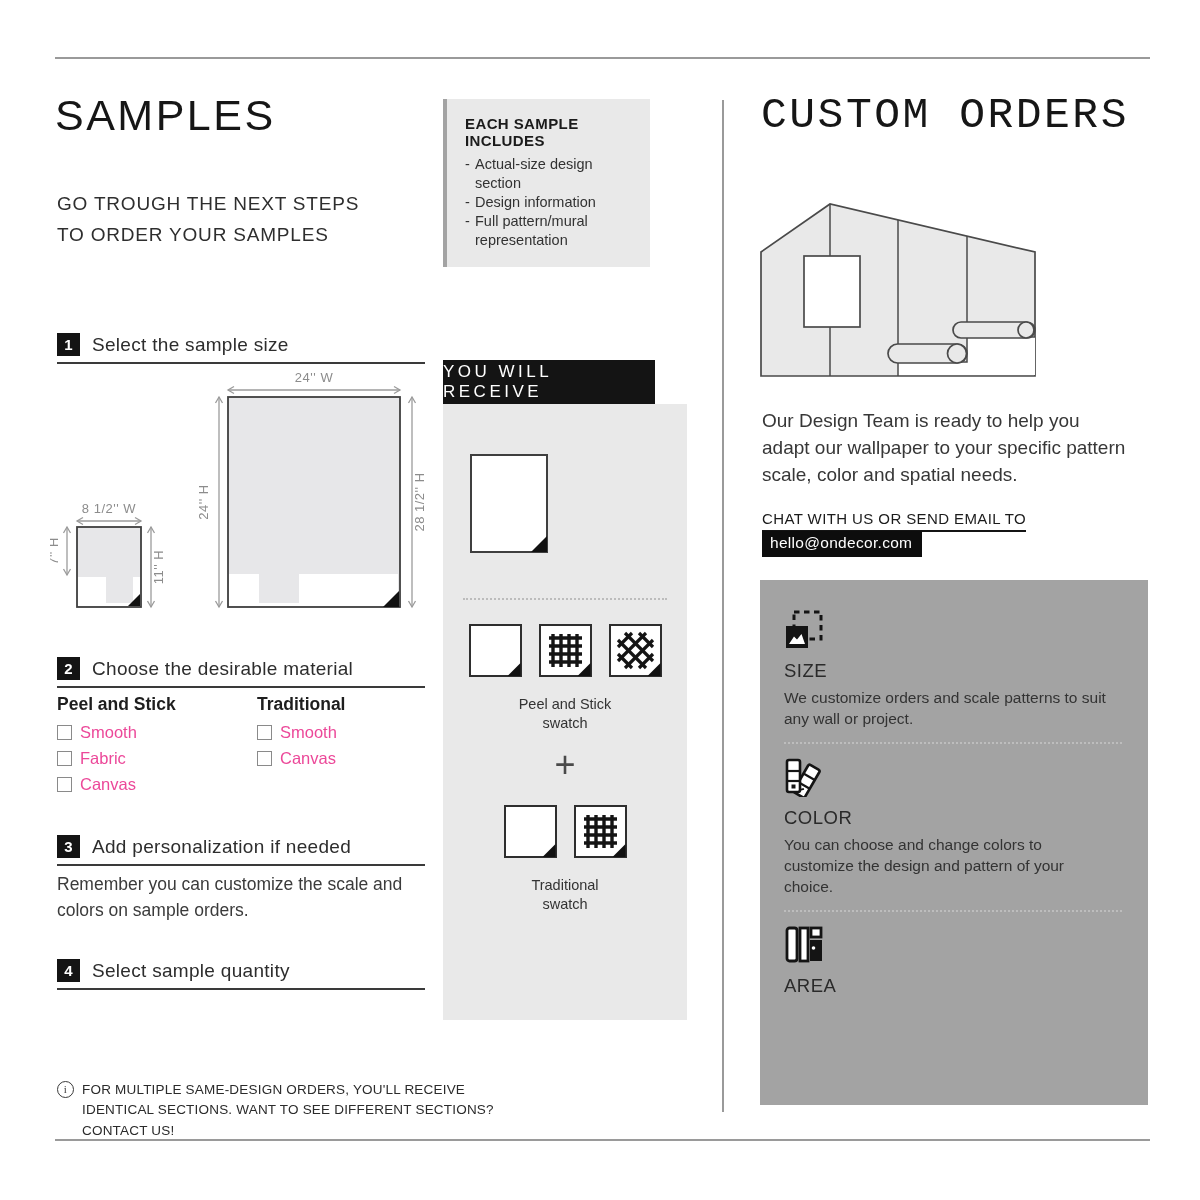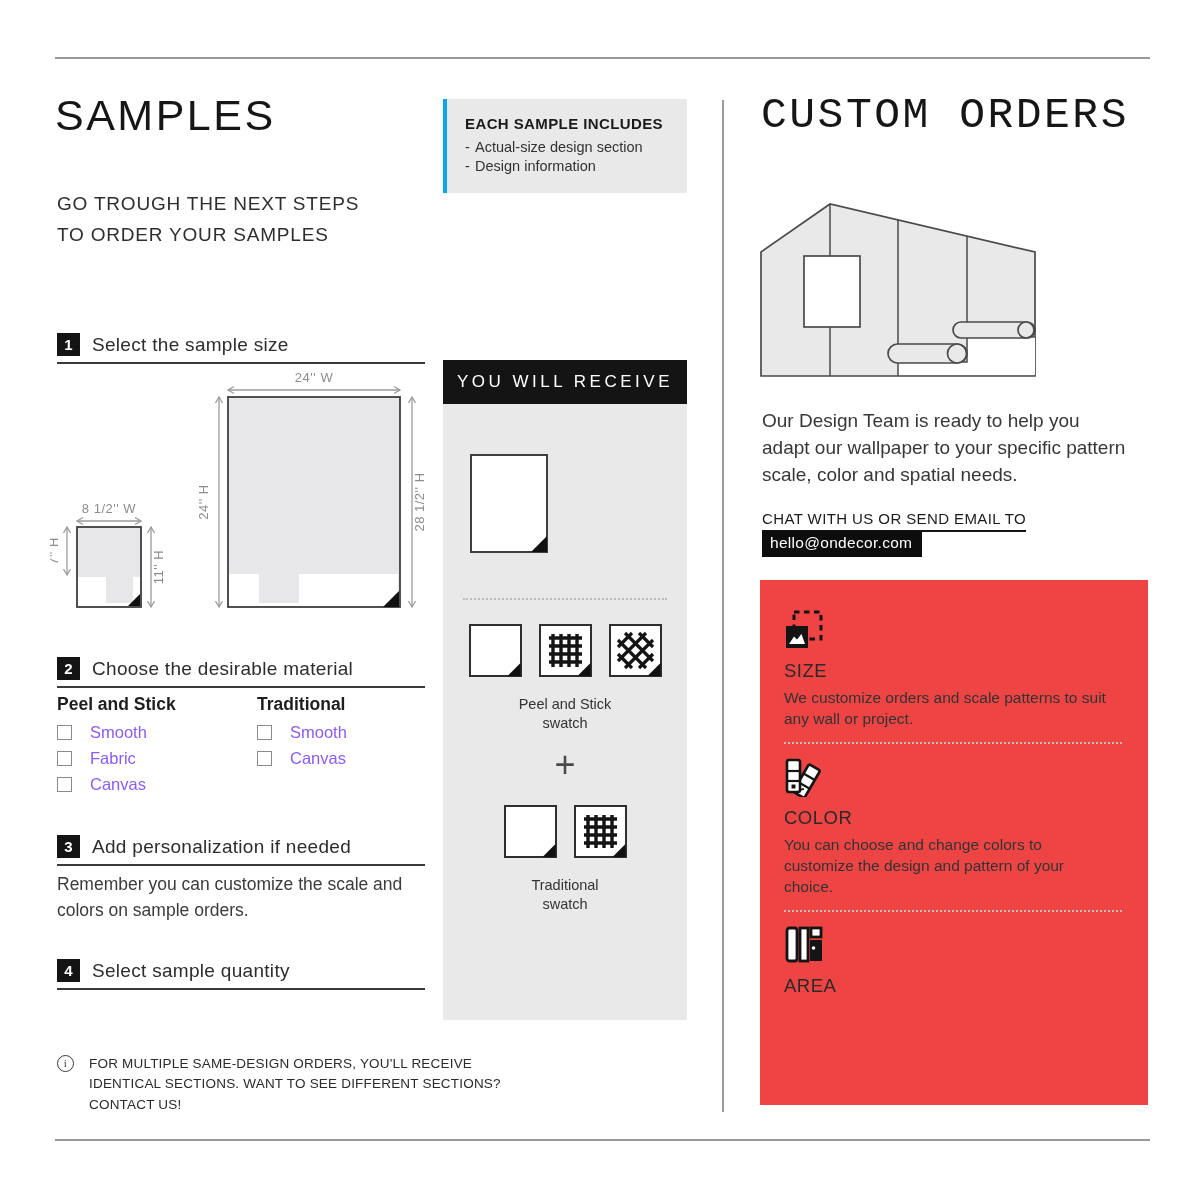--- a/index.html
+++ b/index.html
@@ -16,56 +16,56 @@
   .vdivider { position:absolute; left:722px; top:100px; width:2px; height:1012px; background:#9a9a9a; }
 
   
   .big-title { font-size:43px; line-height:1; letter-spacing:2.5px; color:#161616; font-weight:400; }
   .samples-title { left:55px; top:94px; }
   .custom-title { left:761px; top:94px;font-family:Liberation Mono, monospace; }
 
   .intro { left:57px; top:188px; font-size:19px; line-height:31px; letter-spacing:0.8px; color:#2e2e2e; white-space:pre-line; }
 
   
-  .includes-box { left:443px; top:99px; width:244px; box-sizing:border-box; background:#e9e9e9;
-    border-left:4px solid #0ea5e9; padding:16px 10px 17px 18px; }
+  .includes-box { left:443px; top:99px; width:207px; box-sizing:border-box; background:#e9e9e9;
+    border-left:4px solid #a3a3a3; padding:16px 10px 17px 18px; }
   .includes-title { font-size:15px; font-weight:700; letter-spacing:0.4px; color:#1b1b1b; margin-bottom:6px; }
   .inc-item { position:relative; padding-left:10px; font-size:14.5px; line-height:19px; color:#323232; }
   .inc-item::before { content:"-"; position:absolute; left:0; top:0; }
 
   
   .step-header { position:absolute; left:57px; width:368px; display:flex; align-items:center; gap:12px;
     padding-bottom:6px; border-bottom:2px solid #3a3a3a; }
   .step-num { width:23px; height:23px; background:#141414; color:#fff; font-size:15px; font-weight:700;
     display:flex; align-items:center; justify-content:center; flex:0 0 auto; }
   .step-label { font-size:19px; letter-spacing:0.3px; color:#2d2d2d; }
   .sh1 { top:333px; } .sh2 { top:657px; } .sh3 { top:835px; } .sh4 { top:959px; }
 
   .diagram { left:50px; top:368px; }
   .diagram text { fill:#8c8c8c; font-size:13px; font-family:"Liberation Sans",sans-serif; letter-spacing:0.5px; }
 
   
   .materials { left:57px; top:694px; display:flex; gap:44px; }
   .mat-title { font-size:17.5px; font-weight:700; color:#1e1e1e; margin-bottom:8px; }
-  .opt { display:flex; align-items:center; gap:18px; font-size:16.5px; color:#8b5cf6; margin:7px 0; }
+  .opt { display:flex; align-items:center; gap:8px; font-size:16.5px; color:#ec4899; margin:7px 0; }
   .cb { width:13px; height:13px; border:1.5px solid #8a8a8a; background:#fff; flex:0 0 auto; }
   .mat-col-1 { width:156px; }
 
   .step3-text { left:57px; top:871px; width:352px; font-size:17.5px; line-height:26px; color:#3b3b3b; }
   .step4-text { left:57px; top:996px; width:420px; font-size:17.5px; color:#3b3b3b; white-space:nowrap; }
 
   
-  .note { left:57px; top:1054px; width:475px; display:flex; gap:15px; font-size:13.5px;
+  .note { left:57px; top:1080px; width:475px; display:flex; gap:8px; font-size:13.5px;
     letter-spacing:0.2px; line-height:1.5; color:#2b2b2b; }
   .info-icon { width:15px; height:15px; margin-top:1px; border:1.5px solid #3a3a3a; border-radius:50%;
     display:inline-flex; align-items:center; justify-content:center; flex:0 0 auto; color:#3a3a3a; }
   .info-icon::before { content:"i"; font-family:"Liberation Serif",serif; font-size:11px; line-height:1; }
 
   
-  .receive-header { left:443px; top:360px; width:244px; height:44px; background:#141414; color:#fff;
+  .receive-header { left:443px; top:360px; width:212px; height:44px; background:#141414; color:#fff;
     display:flex; align-items:center; justify-content:center; font-size:17px; letter-spacing:3.5px; }
   .receive-panel { left:443px; top:404px; width:244px; height:616px; background:#e9e9e9; }
   .sample-row { display:flex; gap:14px; padding:50px 14px 0 27px; }
   .sample-sheet { width:74px; height:95px; background:#fff; border:2px solid #3f3f3f; position:relative; flex:0 0 auto; }
   .fold { position:absolute; right:-1px; bottom:-1px; width:16px; height:16px; background:#111;
     clip-path:polygon(100% 0, 100% 100%, 0 100%); }
   .fold.sm { width:13px; height:13px; }
   .sample-text { font-size:14px; line-height:17.5px; color:#333; padding-top:17px; }
   .dotted-sep { border-top:2px dotted #bcbcbc; margin:45px 20px 0 20px; height:0; }
   .additional-text { margin:26px auto 0; width:206px; text-align:center; font-size:14.5px; line-height:19.5px; color:#333; }
@@ -77,21 +77,21 @@
   .swatch-row.second { margin-top:22px; }
 
   
   .house-illustration { left:758px; top:193px; }
   .custom-intro { left:762px; top:407px; width:368px; font-size:19px; line-height:27px; color:#373737; }
   .chat-label { left:762px; top:510px; font-size:15px; letter-spacing:0.4px; color:#1b1b1b;
     border-bottom:2px solid #141414; padding-bottom:3px; }
   .email-box { left:762px; top:531px; background:#0d0d0d; color:#fff; font-size:15.5px; letter-spacing:0.3px;
     padding:3px 10px 5px 8px; }
   .custom-panel { left:760px; top:580px; width:388px; height:525px; box-sizing:border-box;
-    background:#ef4444; padding:30px 26px 0 24px; }
+    background:#a3a3a3; padding:30px 26px 0 24px; }
   .feature-icon { display:block; }
   .feature-name { margin-top:10px; font-size:18.5px; letter-spacing:0.5px; color:#2a2a2a; }
   .feature-text { margin-top:5px; width:330px; font-size:15.5px; line-height:21px; color:#333; }
   .feature-text.narrow { width:312px; }
   .panel-sep { border-top:2px dotted #bdbdbd; margin:13px 0; height:0; }
 </style>
 </head>
 <body>
 
 <div class="page">
@@ -101,20 +101,21 @@
   <div class="vdivider"></div>
 
   <div class="abs big-title samples-title">SAMPLES</div>
   <div class="abs intro">GO TROUGH THE NEXT STEPS
 TO ORDER YOUR SAMPLES</div>
 
   <div class="abs includes-box">
     <div class="includes-title">EACH SAMPLE INCLUDES</div>
     <div class="inc-item">Actual-size design section</div>
     <div class="inc-item">Design information</div>
+    <div class="inc-item">Full pattern/mural representation</div>
   </div>
 
   <div class="step-header sh1">
     <span class="step-num">1</span>
     <span class="step-label">Select the sample size</span>
   </div>
 
   <svg class="abs diagram" width="382" height="250" viewBox="0 0 382 250">
 
     <rect x="178" y="29" width="172" height="210" fill="#e7e7e9" stroke="#3f3f3f" stroke-width="1.8"></rect>

